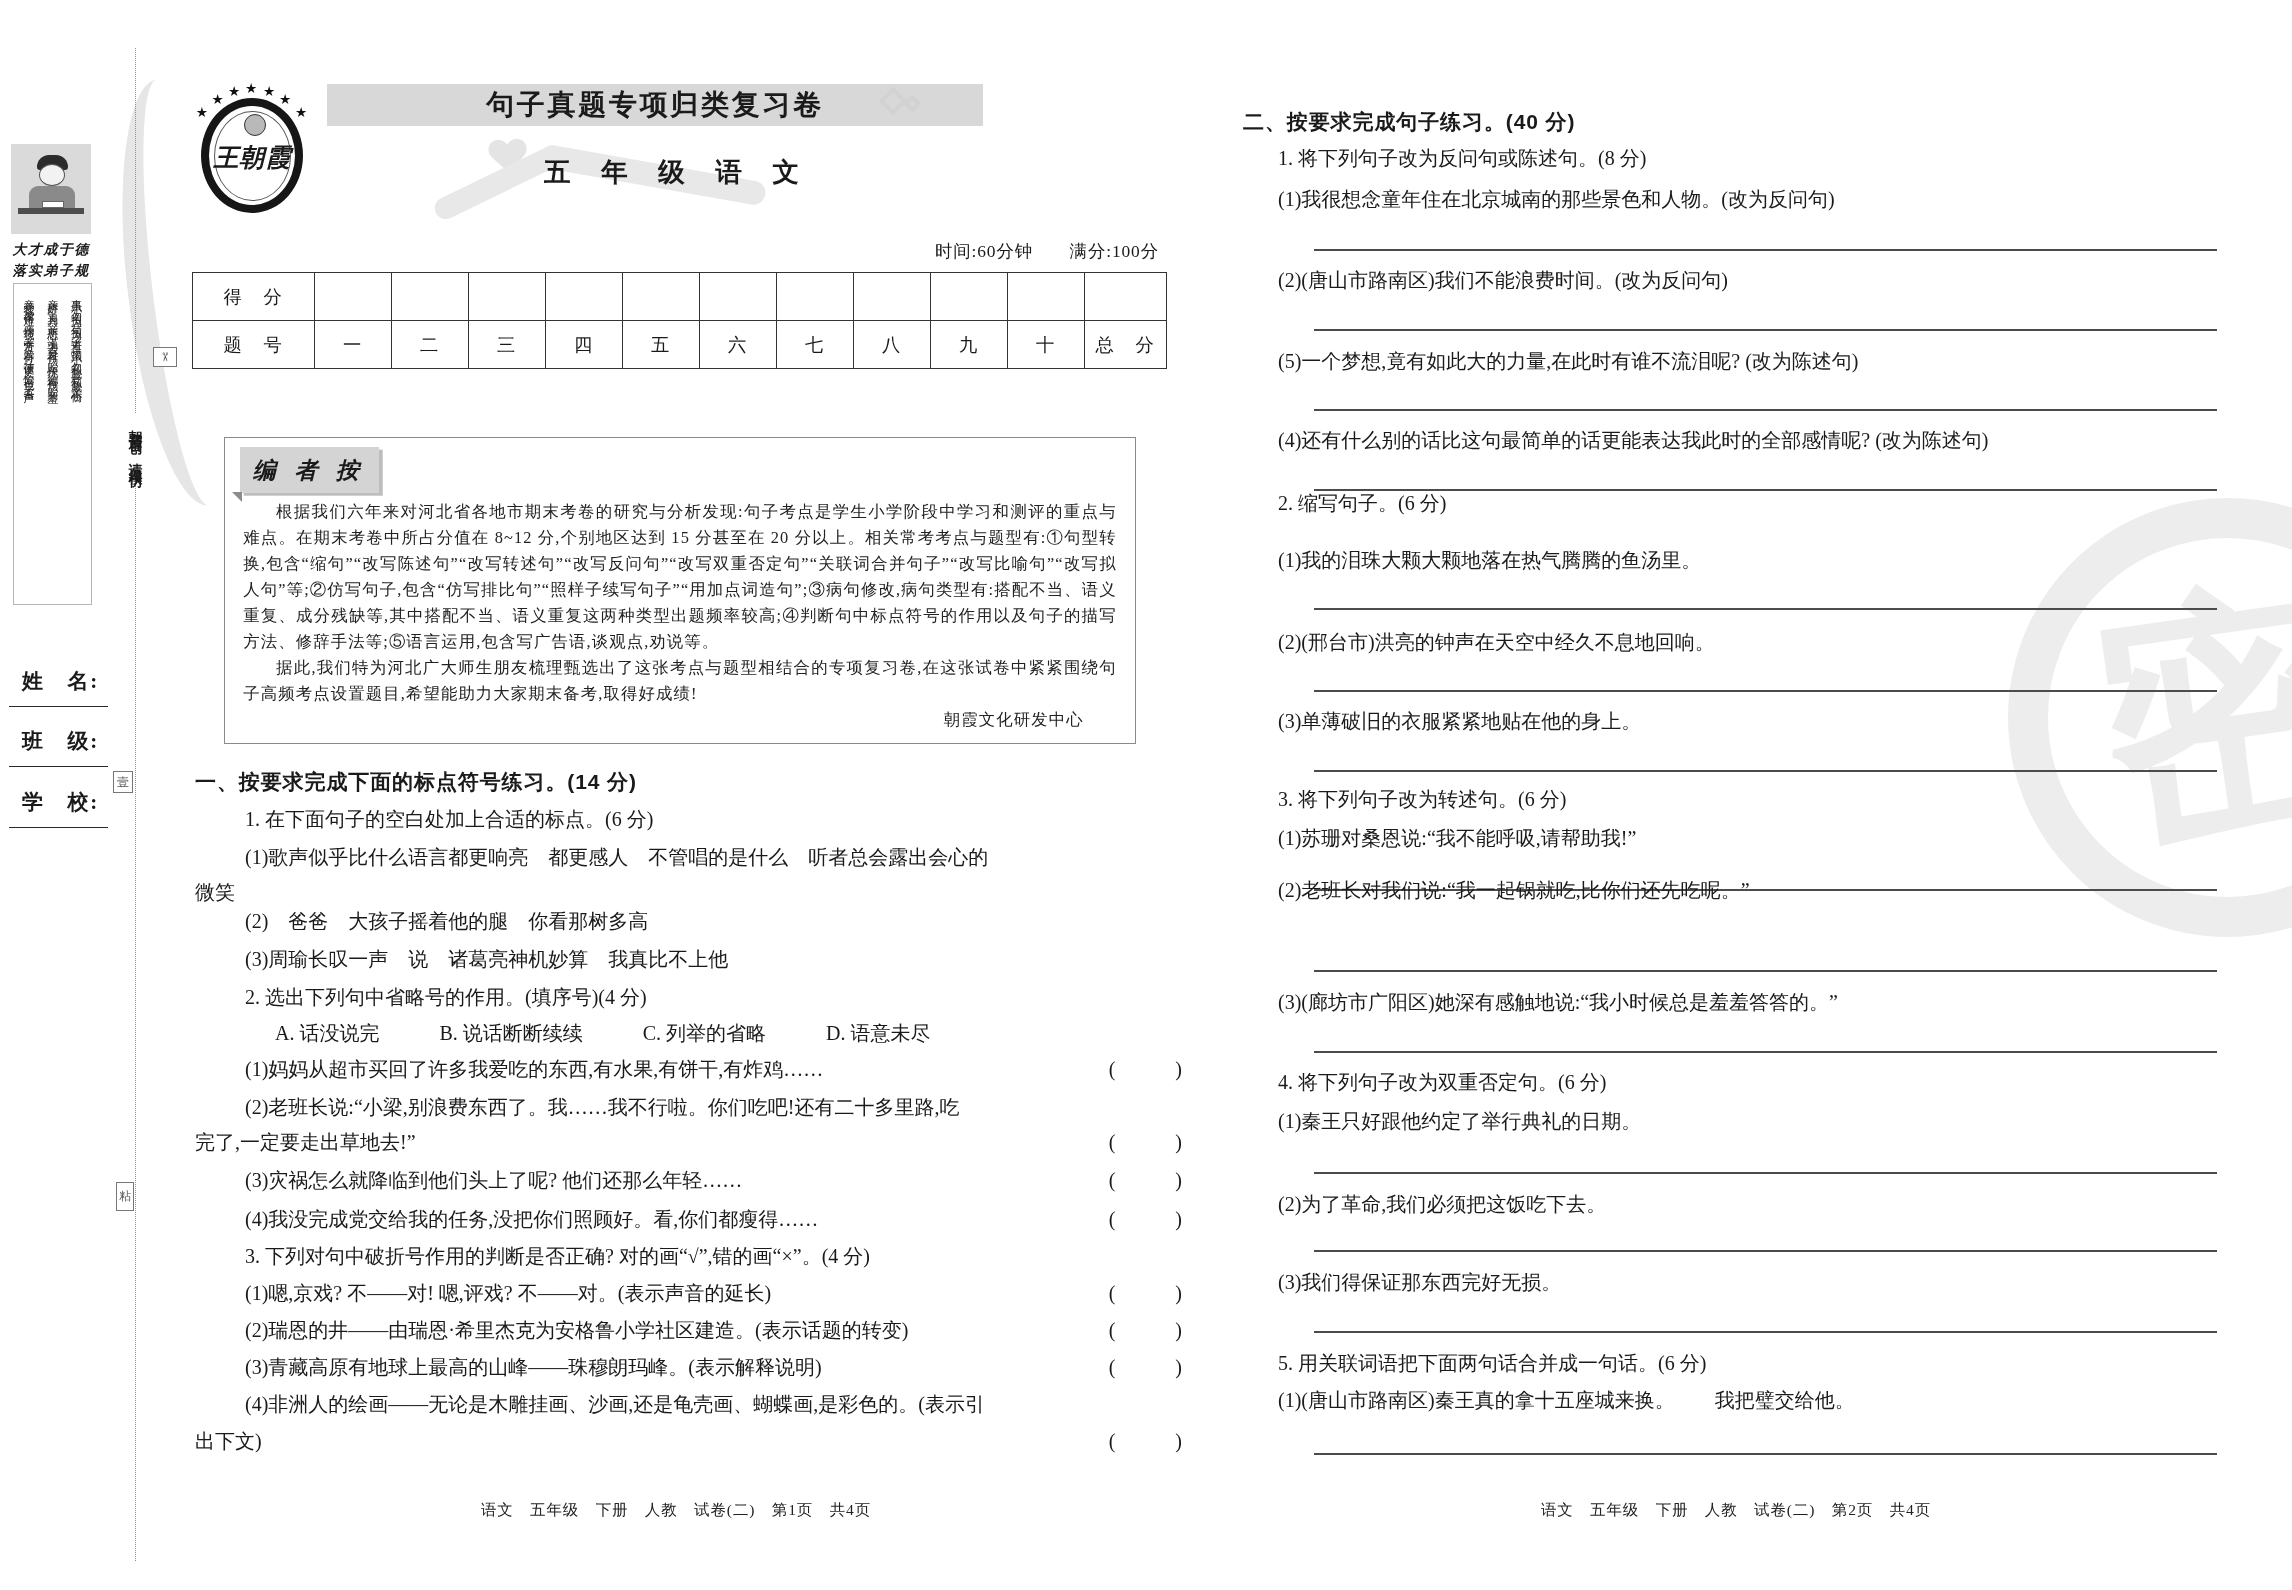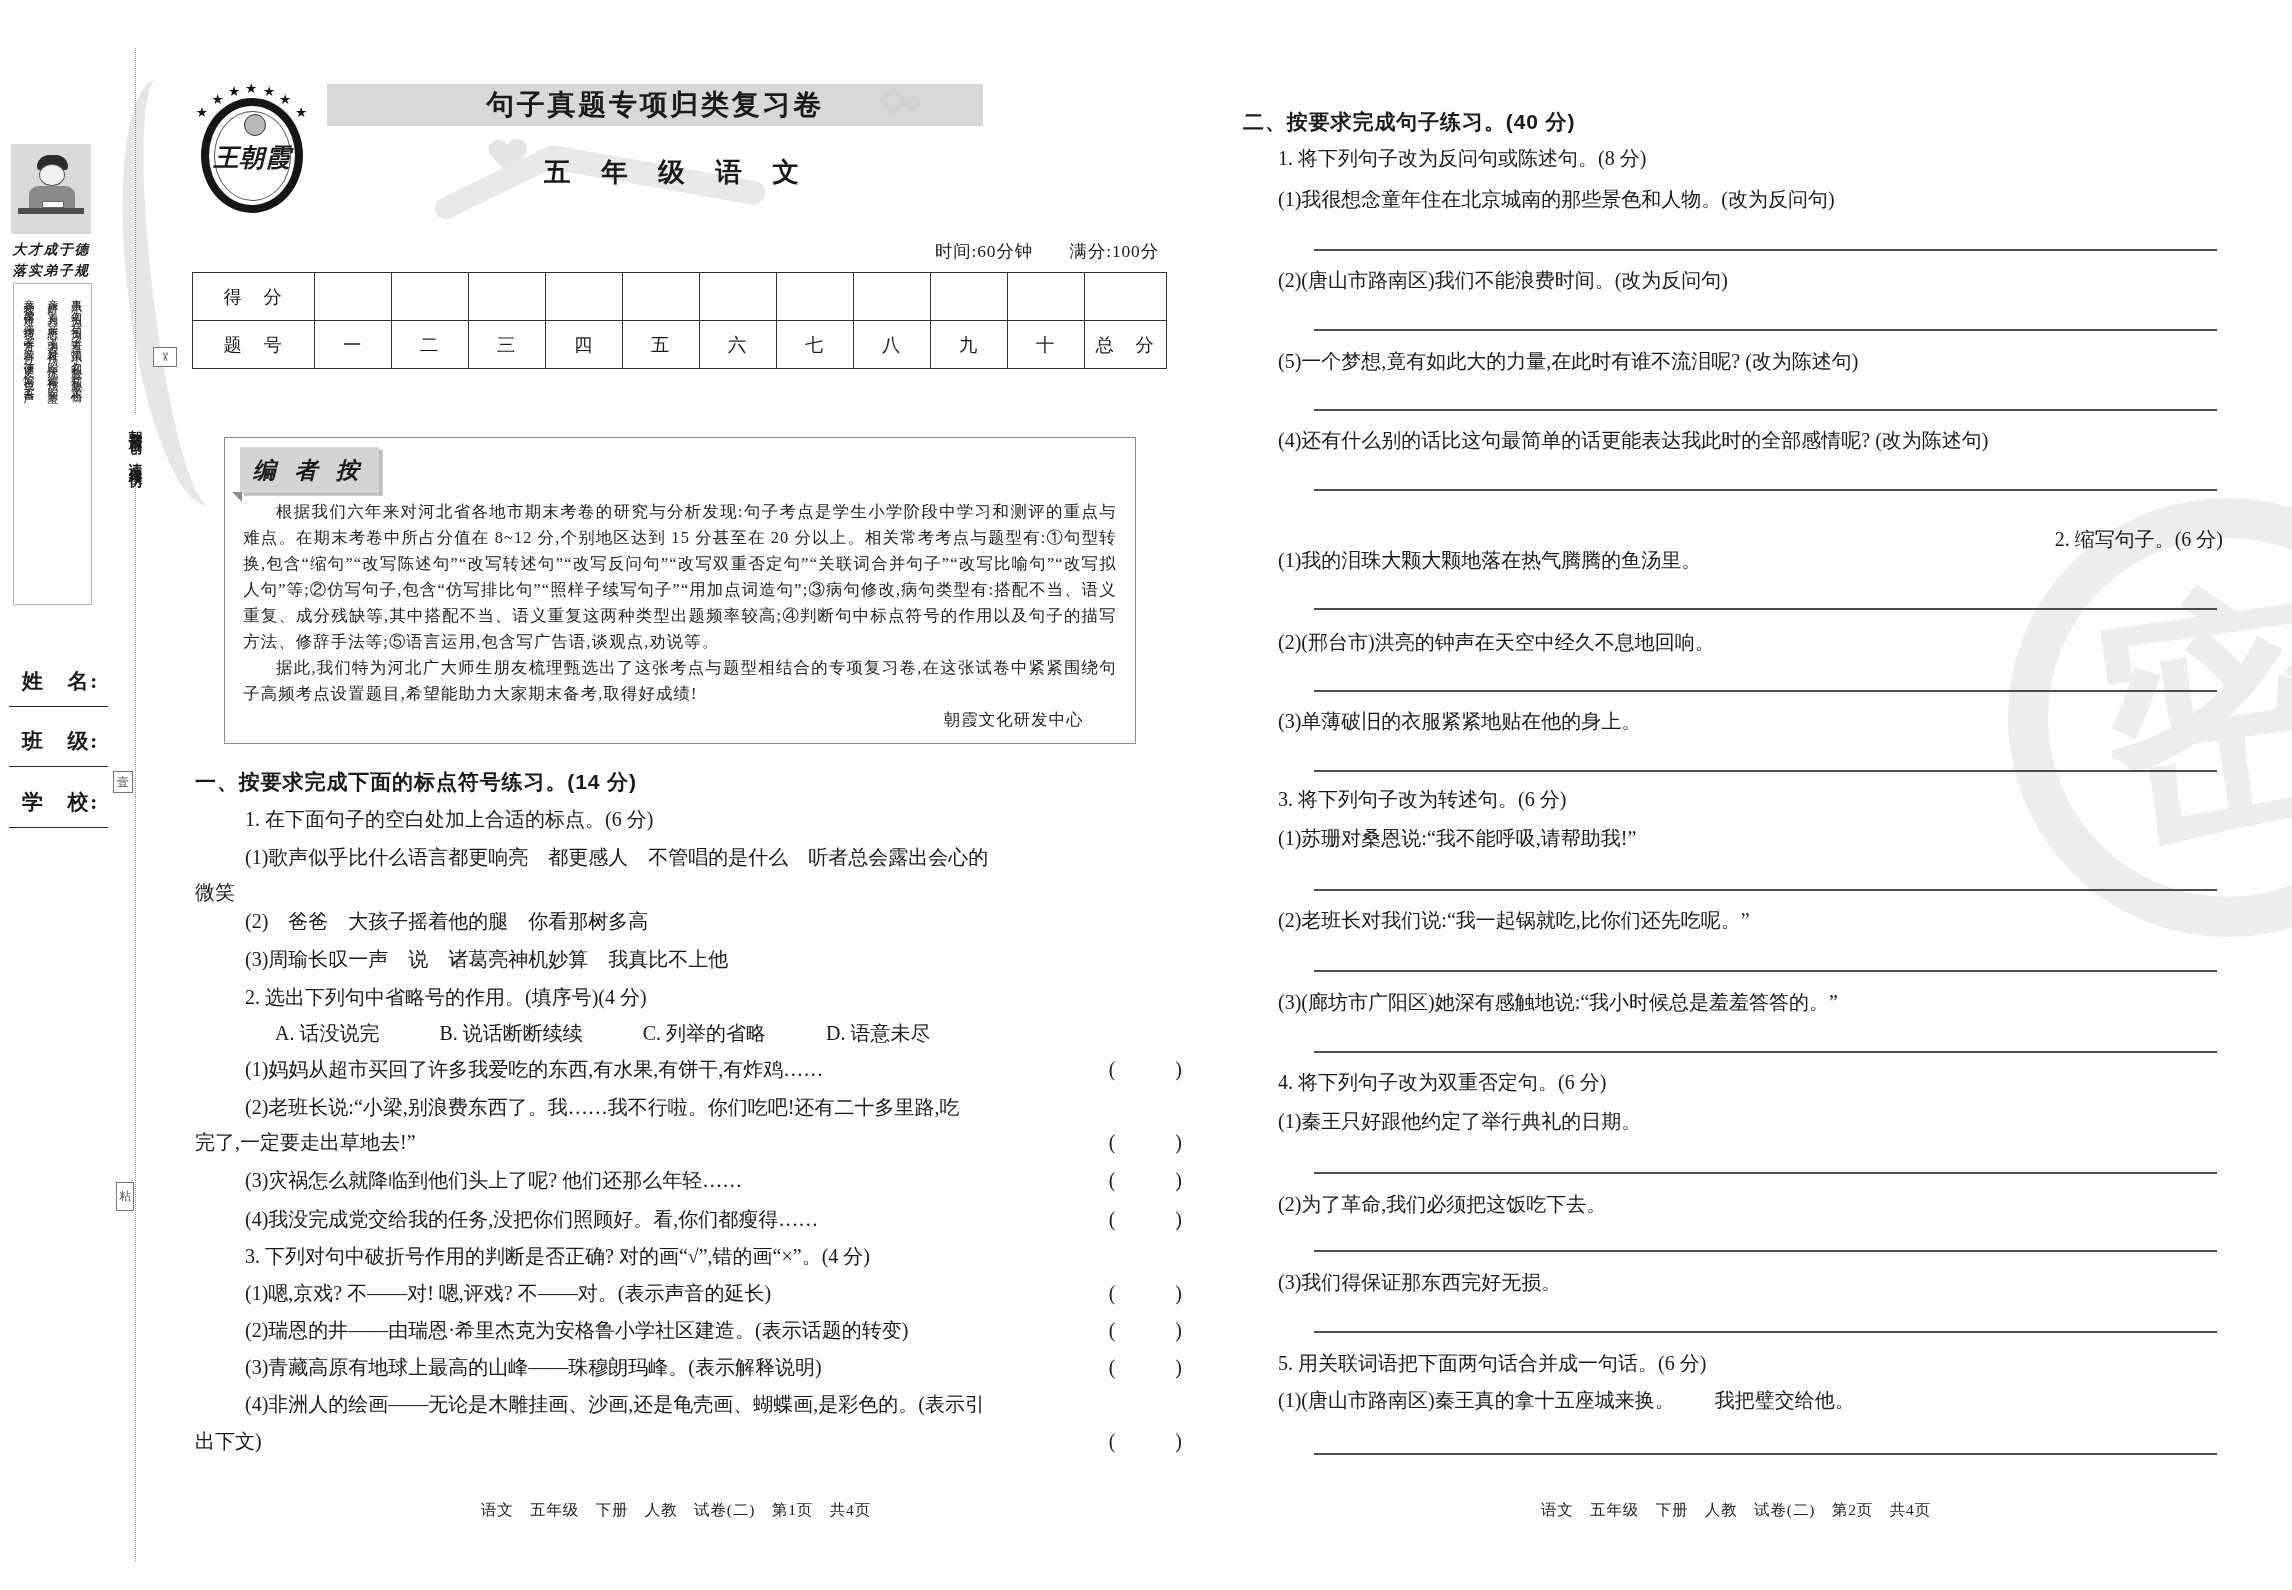--- a/index.html
+++ b/index.html
@@ -356,21 +356,21 @@
     </div>
   <div class="rule" style="top:329px;"></div>
   <div class="pr-line" style="top:344px;">
       <span class="txt">(5)一个梦想,竟有如此大的力量,在此时有谁不流泪呢? (改为陈述句)</span>
     </div>
   <div class="rule" style="top:409px;"></div>
   <div class="pr-line" style="top:423px;">
       <span class="txt">(4)还有什么别的话比这句最简单的话更能表达我此时的全部感情呢? (改为陈述句)</span>
     </div>
   <div class="rule" style="top:489px;"></div>
-  <div class="pr-line" style="top:522px;text-align:right;">
+  <div class="pr-line" style="top:486px;">
       <span class="txt">2. 缩写句子。(6 分)</span>
     </div>
   <div class="pr-line" style="top:543px;">
       <span class="txt">(1)我的泪珠大颗大颗地落在热气腾腾的鱼汤里。</span>
     </div>
   <div class="rule" style="top:608px;"></div>
   <div class="pr-line" style="top:625px;">
       <span class="txt">(2)(邢台市)洪亮的钟声在天空中经久不息地回响。</span>
     </div>
   <div class="rule" style="top:690px;"></div>
@@ -378,21 +378,21 @@
       <span class="txt">(3)单薄破旧的衣服紧紧地贴在他的身上。</span>
     </div>
   <div class="rule" style="top:770px;"></div>
   <div class="pr-line" style="top:782px;">
       <span class="txt">3. 将下列句子改为转述句。(6 分)</span>
     </div>
   <div class="pr-line" style="top:821px;">
       <span class="txt">(1)苏珊对桑恩说:“我不能呼吸,请帮助我!”</span>
     </div>
   <div class="rule" style="top:889px;"></div>
-  <div class="pr-line" style="top:903px;">
+  <div class="pr-line" style="top:873px;">
       <span class="txt">(2)老班长对我们说:“我一起锅就吃,比你们还先吃呢。”</span>
     </div>
   <div class="rule" style="top:970px;"></div>
   <div class="pr-line" style="top:985px;">
       <span class="txt">(3)(廊坊市广阳区)她深有感触地说:“我小时候总是羞羞答答的。”</span>
     </div>
   <div class="rule" style="top:1051px;"></div>
   <div class="pr-line" style="top:1065px;">
       <span class="txt">4. 将下列句子改为双重否定句。(6 分)</span>
     </div>

